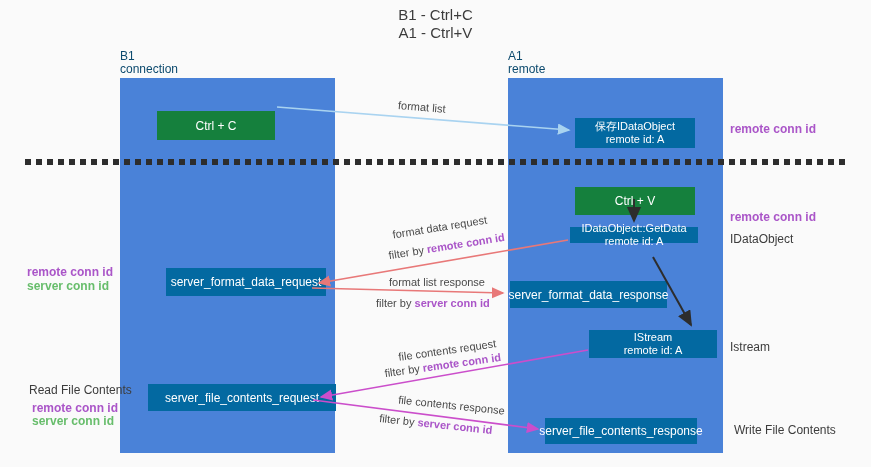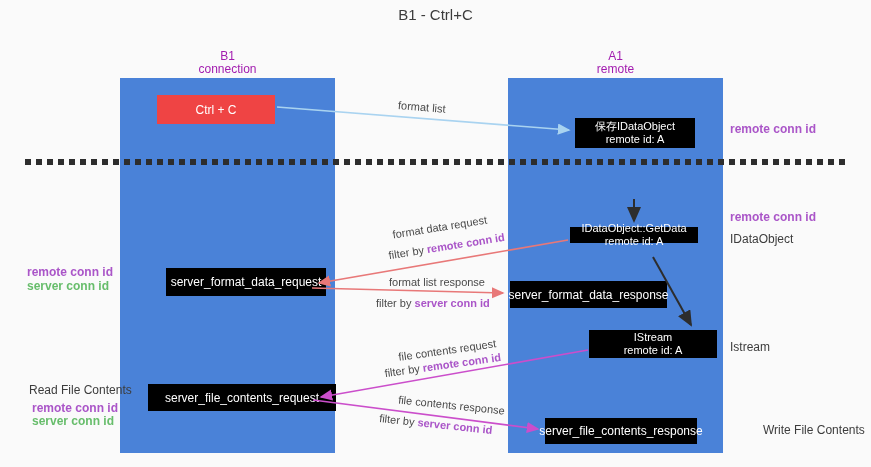--- a/index.html
+++ b/index.html
@@ -2,27 +2,27 @@
 <html><head>
 <meta charset="utf-8">
 <style>
   html,body { margin:0; padding:0; background:#fafafa; font-family:"Liberation Sans", sans-serif; }
   .canvas { position:relative; width:871px; height:467px; background:#fafafa; overflow:hidden; }
 
   .title { position:absolute; left:0; right:0; top:6px; text-align:center;
            font-size:15px; color:#3c3c3c; line-height:18px; }
 
   .lane { position:absolute; background:#4a82d8; }
-  .lane-header { position:absolute; text-align:center; font-size:12px; color:#a21caf; line-height:12px; }
+  .lane-header { position:absolute; font-size:12px; color:#0c4a6e; line-height:12px; }
   .lane-header div { margin-bottom:1px; }
 
   .node { position:absolute; display:flex; flex-direction:column; align-items:center;
           justify-content:center; color:#ffffff; text-align:center; white-space:nowrap; }
-  .node.orange { background:#000000; }
-  .node.green  { background:#ef4444; }
+  .node.orange { background:#0369a1; }
+  .node.green  { background:#15803d;margin-top:16px; }
   .node .one   { font-size:12px; }
   .node .l     { font-size:11px; line-height:13px; }
 
   .dashed { position:absolute; left:25px; top:159px; width:822px; height:6px;
             background:repeating-linear-gradient(90deg,#2d2d2d 0 6px, transparent 6px 11px); }
 
   .arrows { position:absolute; left:0; top:0; pointer-events:none; }
 
   .edge-label { position:absolute; font-size:11px; color:#4a4a4a; white-space:nowrap; }
   .side-label { position:absolute; font-size:12px; white-space:nowrap; }
@@ -30,20 +30,21 @@
   .g { color:#67bd6b; font-weight:bold; }
   .d { color:#3c3c3c; }
 </style>
 </head>
 <body>
 
 <div class="canvas">
 
   <div class="title">
     <div>B1 - Ctrl+C</div>
+    <div>A1 - Ctrl+V</div>
   </div>
 
   <div class="lane-header" style="left:120px; top:50px; width:215px;">
     <div>B1</div>
     <div>connection</div>
   </div>
   <div class="lane-header" style="left:508px; top:50px; width:215px;">
     <div>A1</div>
     <div>remote</div>
   </div>
@@ -55,20 +56,23 @@
 
   <div class="node green" style="left:157px; top:95px; width:118px; height:29px;">
     <span class="one">Ctrl + C</span>
   </div>
 
   <div class="node orange" style="left:575px; top:118px; width:120px; height:30px;">
     <span class="l">保存IDataObject</span>
     <span class="l">remote id: A</span>
   </div>
 
+  <div class="node green" style="left:575px; top:171px; width:120px; height:28px;">
+    <span class="one">Ctrl + V</span>
+  </div>
 
   <div class="node orange" style="left:570px; top:227px; width:128px; height:16px;">
     <span class="l">IDataObject::GetData</span>
     <span class="l">remote id: A</span>
   </div>
 
   <div class="node orange" style="left:150px; top:268px; width:160px; height:28px;margin-left:16px;">
     <span class="one">server_format_data_request</span>
   </div>
 
@@ -132,21 +136,21 @@
 
   <div class="edge-label" style="left:398px; top:399px; transform:rotate(6deg);">file contents response</div>
   <div class="edge-label" style="left:379px; top:418px; transform:rotate(6deg);">
     <span>filter by </span><span class="p">server conn id</span>
   </div>
 
   <div class="side-label p" style="left:730px; top:122px;">remote conn id</div>
   <div class="side-label p" style="left:730px; top:210px;">remote conn id</div>
   <div class="side-label d" style="left:730px; top:232px;">IDataObject</div>
   <div class="side-label d" style="left:730px; top:340px;">Istream</div>
-  <div class="side-label d" style="left:763px; top:423px;">Write File Contents</div>
+  <div class="side-label d" style="left:734px; top:423px;">Write File Contents</div>
 
   <div class="side-label p" style="left:27px; top:265px;">remote conn id</div>
   <div class="side-label g" style="left:27px; top:279px;">server conn id</div>
   <div class="side-label d" style="left:29px; top:383px;">Read File Contents</div>
   <div class="side-label p" style="left:32px; top:401px;">remote conn id</div>
   <div class="side-label g" style="left:32px; top:414px;">server conn id</div>
 
 </div>
 
 </body></html>

